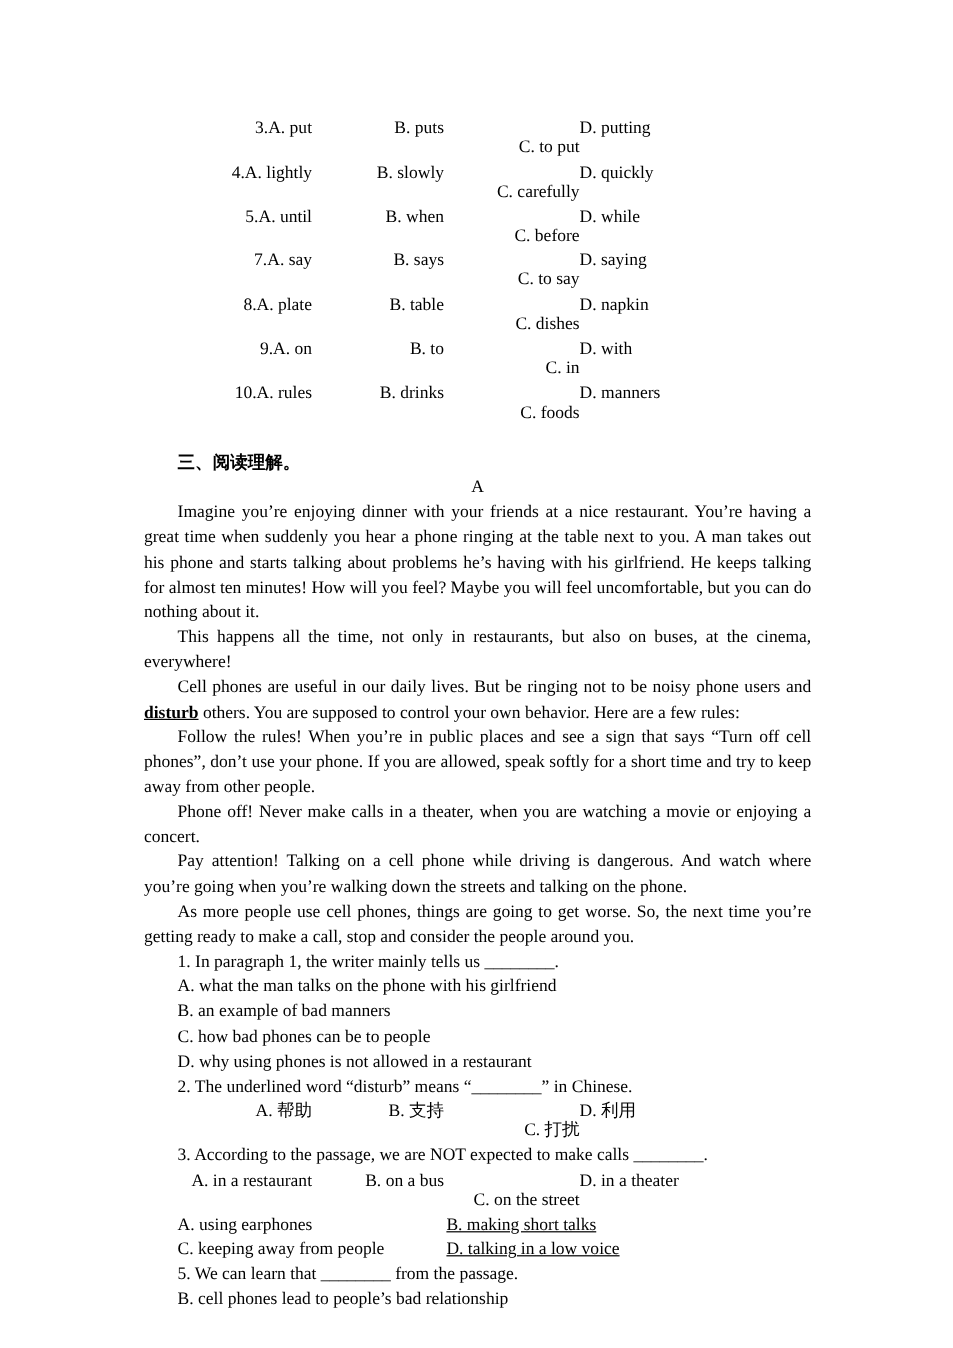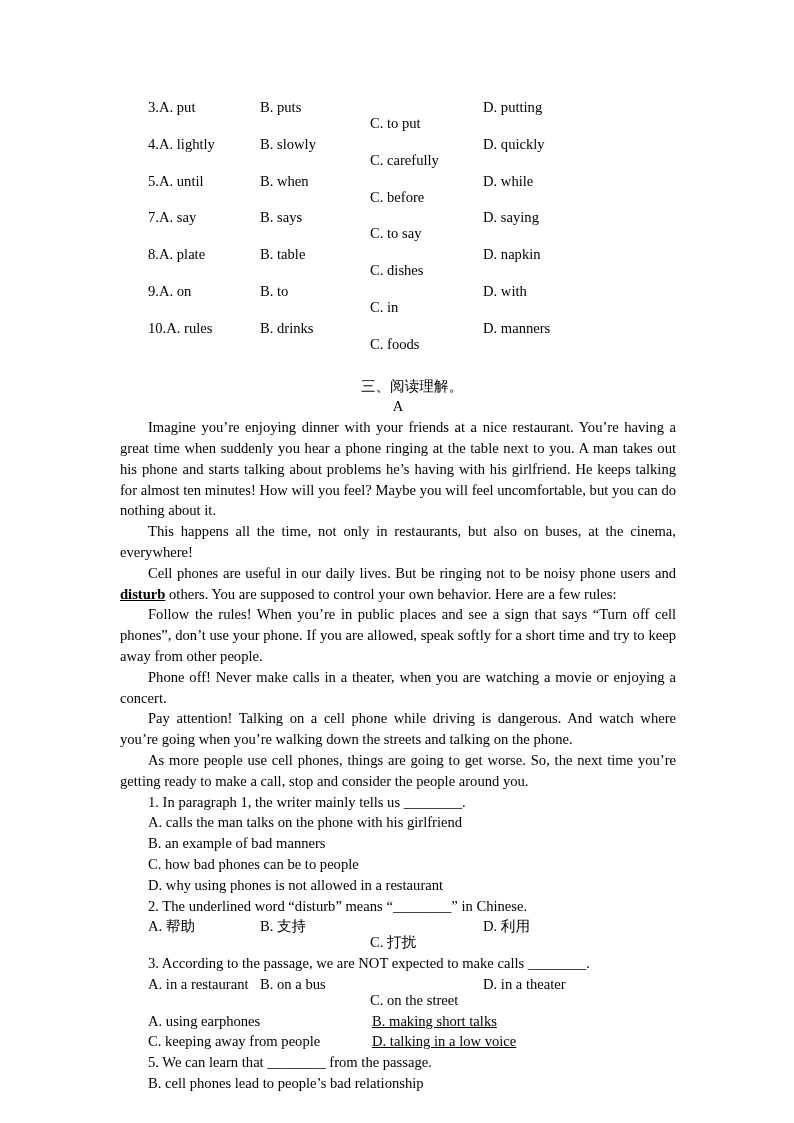--- a/index.html
+++ b/index.html
@@ -10,29 +10,28 @@
     box-sizing: border-box;
     padding: 97px 118px 20px 120px;
     background: #ffffff;
     font-family: "Liberation Serif", "DejaVu Serif", serif;
     font-size: 14.6px;
     line-height: 20.8px;
     color: #000000;
     overflow: hidden;
   }
   .mcq-row { margin-left: 28px; white-space: nowrap; }
-  .cell { display: inline-block; vertical-align: top; }
+  .cell { display: inline-block; vertical-align: top; text-align: right; }
   .c1 { width: 112px; }
   .c2 { width: 110px; }
   .c3 { width: 113px; margin-top: 16px; }
   .section-heading {
     margin: 21px 0 0 28px;
     font-size: inherit;
-    font-weight: normal;
-    text-align: center;
+    font-weight: bold;
   }
   .passage-label { text-align: center; }
   .para { margin: 0; text-indent: 28px; text-align: justify; }
   .stem { margin: 0; text-indent: 28px; text-align: justify; }
   .u-word { font-weight: bold; text-decoration: underline; }
   .opt-line { margin-left: 28px; }
   .opt-row { margin-left: 28px; white-space: nowrap; text-decoration: underline; }
   .q4-colA { display: inline-block; width: 224px; vertical-align: top; }
 </style>
 </head>
@@ -69,21 +68,21 @@
 
   <p class="para">Imagine you’re enjoying dinner with your friends at a nice restaurant. You’re having a great time when suddenly you hear a phone ringing at the table next to you. A man takes out his phone and starts talking about problems he’s having with his girlfriend. He keeps talking for almost ten minutes! How will you feel? Maybe you will feel uncomfortable, but you can do nothing about it.</p>
   <p class="para">This happens all the time, not only in restaurants, but also on buses, at the cinema, everywhere!</p>
   <p class="para"><span>Cell phones are useful in our daily lives. But be ringing not to be noisy phone users and </span><span class="u-word">disturb</span><span> others. You are supposed to control your own behavior. Here are a few rules:</span></p>
   <p class="para">Follow the rules! When you’re in public places and see a sign that says “Turn off cell phones”, don’t use your phone. If you are allowed, speak softly for a short time and try to keep away from other people.</p>
   <p class="para">Phone off! Never make calls in a theater, when you are watching a movie or enjoying a concert.</p>
   <p class="para">Pay attention! Talking on a cell phone while driving is dangerous. And watch where you’re going when you’re walking down the streets and talking on the phone.</p>
   <p class="para">As more people use cell phones, things are going to get worse. So, the next time you’re getting ready to make a call, stop and consider the people around you.</p>
 
   <p class="stem">1. In paragraph 1, the writer mainly tells us ________.</p>
-  <div class="opt-line">A. calls the man talks on the phone with his girlfriend</div>
+  <div class="opt-line">A. what the man talks on the phone with his girlfriend</div>
   <div class="opt-line">B. an example of bad manners</div>
   <div class="opt-line">C. how bad phones can be to people</div>
   <div class="opt-line">D. why using phones is not allowed in a restaurant</div>
 
   <p class="stem">2. The underlined word “disturb” means “________” in Chinese.</p>
   <div class="opt-row">
     <span class="cell c1">A. 帮助</span><span class="cell c2">B. 支持</span><span class="cell c3">C. 打扰</span><span class="cell">D. 利用</span>
   </div>
 
   <p class="stem">3. According to the passage, we are NOT expected to make calls ________.</p>

